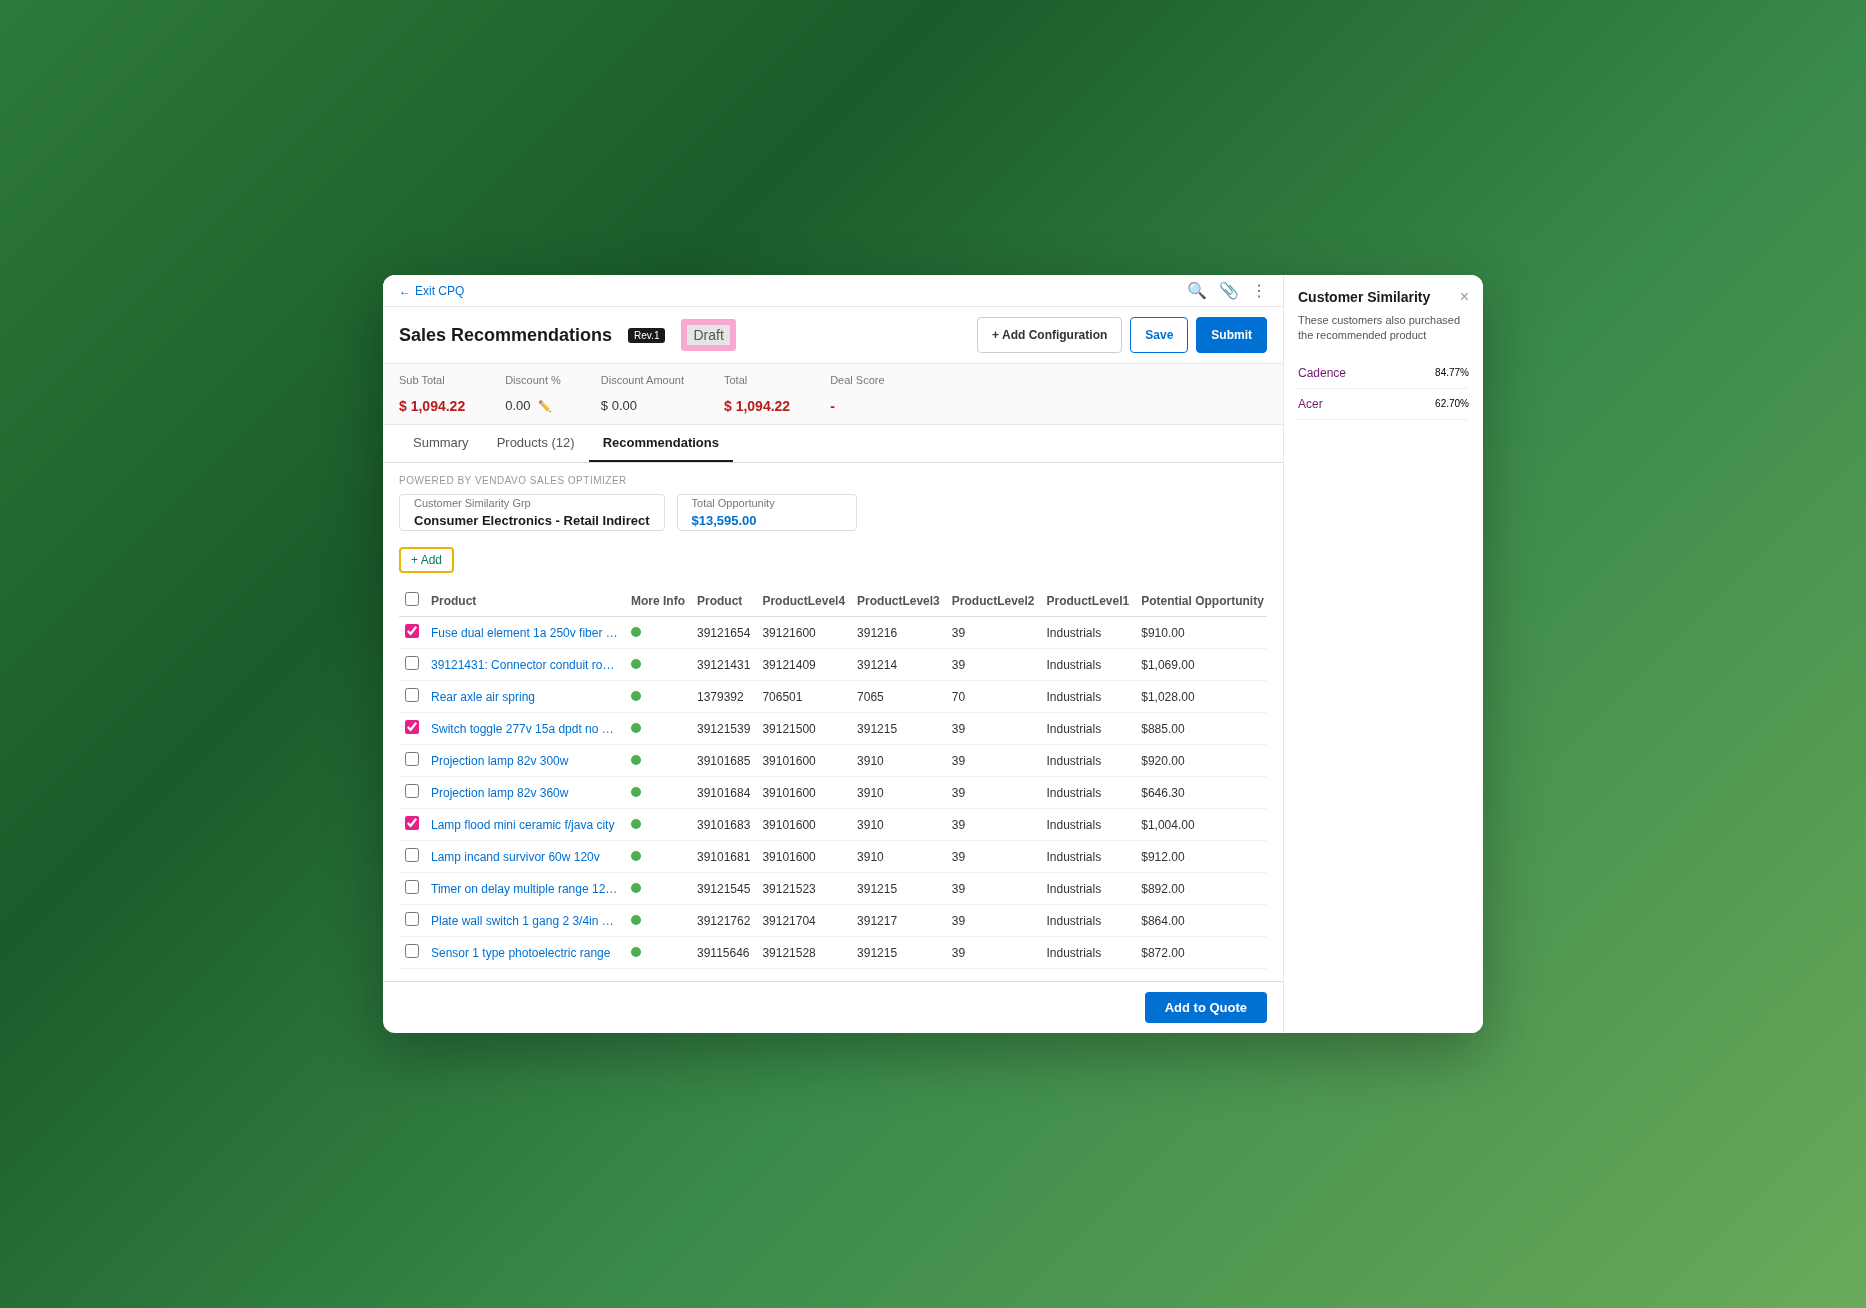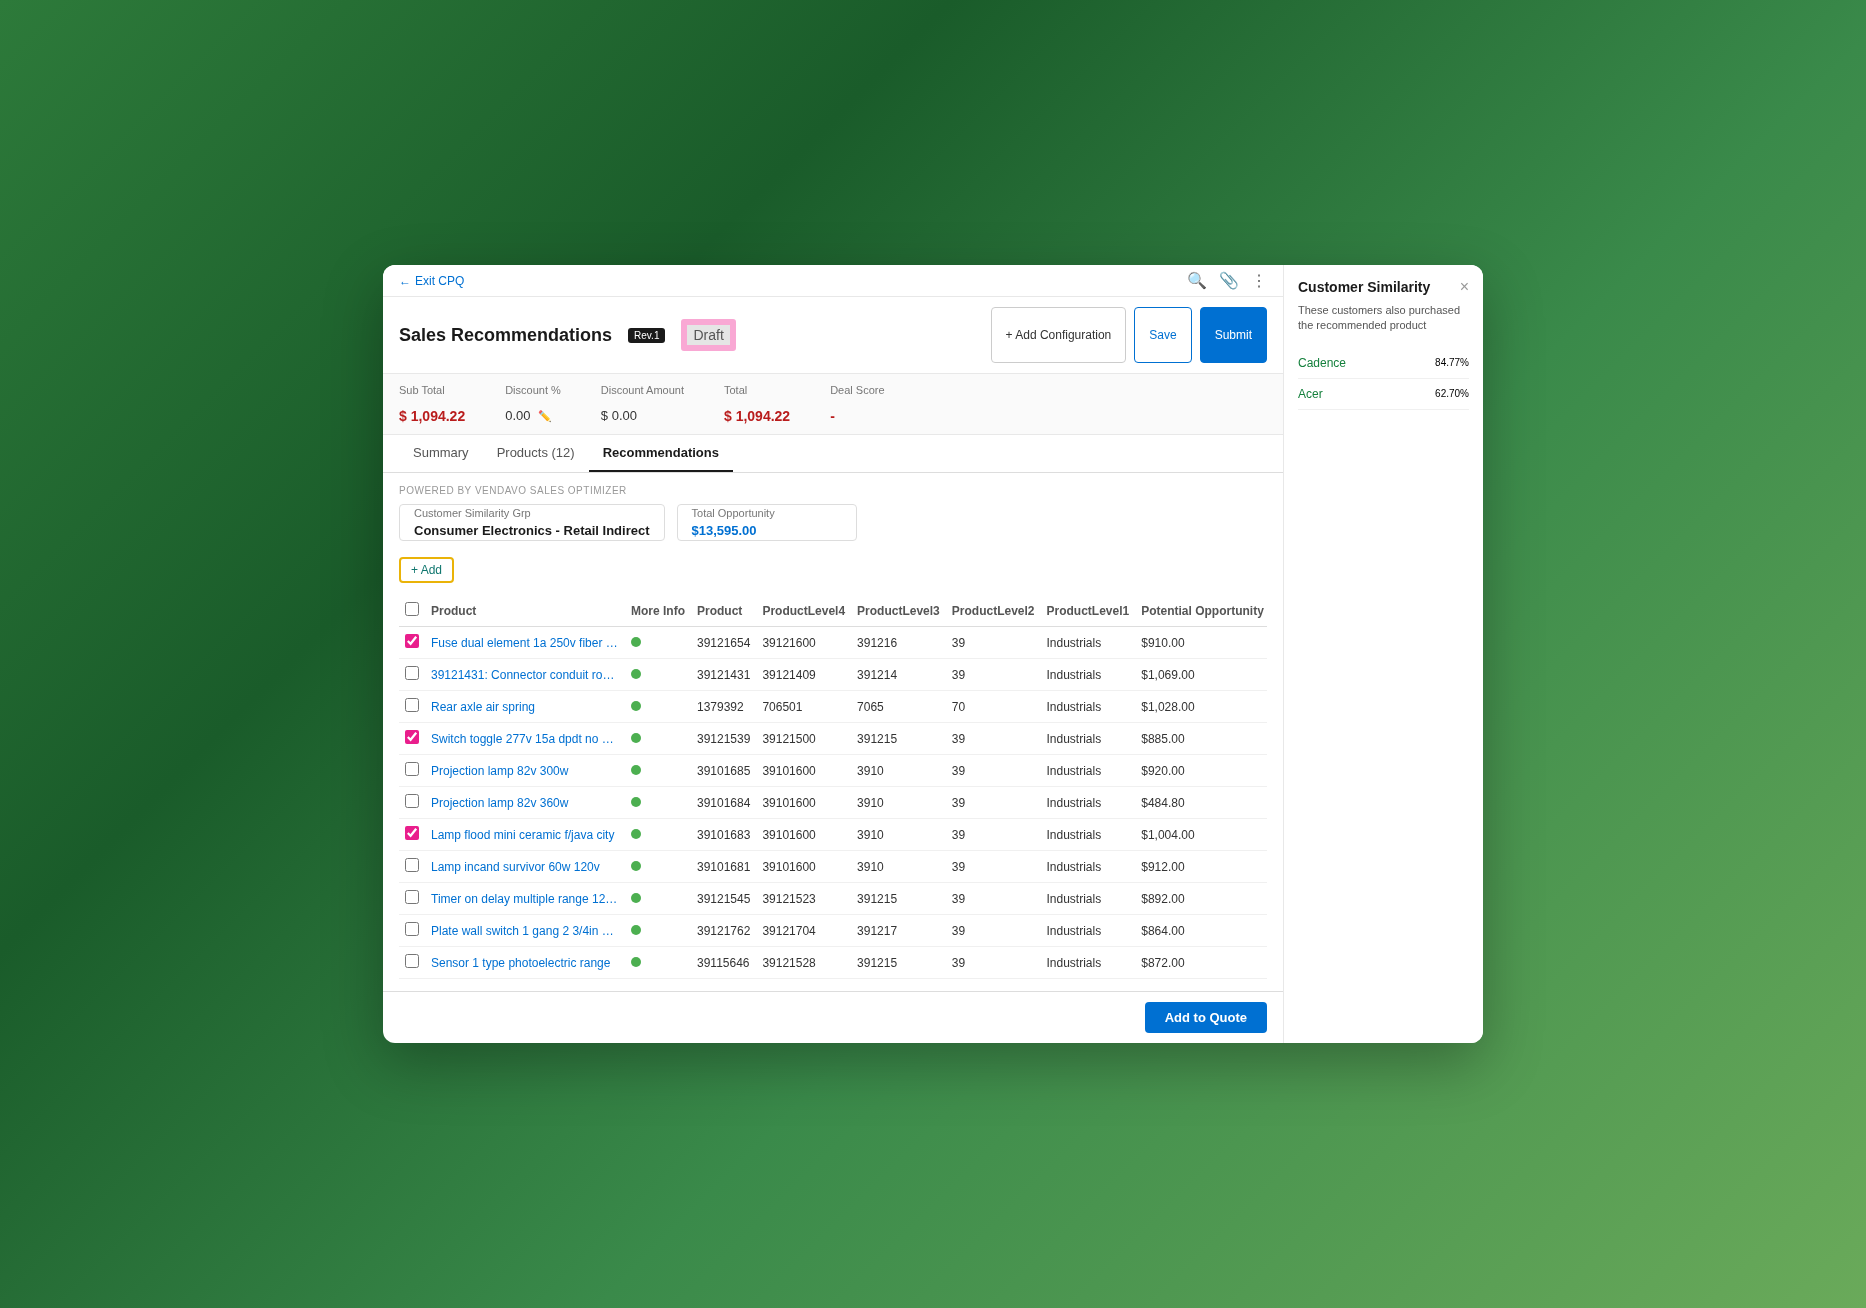--- a/index.html
+++ b/index.html
@@ -106,28 +106,28 @@
     .header-actions {
       display: flex;
       gap: 8px;
       align-items: center;
     }
 
     .btn {
       display: flex;
       align-items: center;
       gap: 4px;
-      padding: 20px 14px;
+      padding: 10px 14px;
       border-radius: 4px;
       font-size: 12px;
       cursor: pointer;
       border: 1px solid #ccc;
       background: #fff;
       color: #333;
-      font-weight: 400;
+      font-weight: 700;
     }
 
     .btn-primary {
       background: #0070d2;
       color: #fff;
       border-color: #0070d2;
     }
 
     .btn-secondary {
       background: #fff;
@@ -368,21 +368,21 @@
     .similarity-row {
       display: flex;
       align-items: center;
       justify-content: space-between;
       padding: 8px 0;
       border-bottom: 1px solid #f0f0f0;
     }
 
     .similarity-row .company {
       font-size: 12px;
-      color: #15803d;
+      color: #701a75;
       font-weight: 500;
     }
 
     .similarity-row .pct {
       font-size: 10px;
       color: #000000;
     }
 
     input[type="checkbox"] {
       width: 14px;
@@ -566,21 +566,21 @@
       <td class="checkbox-cell">
         <input type="checkbox" class="" style="">
       </td>
       <td class="product-name">Projection lamp 82v 360w</td>
       <td><span class="green-dot"></span></td>
       <td>39101684</td>
       <td>39101600</td>
       <td>3910</td>
       <td>39</td>
       <td>Industrials</td>
-      <td>$484.80</td>
+      <td>$646.30</td>
 
     </tr>
               <tr>
       <td class="checkbox-cell">
         <input type="checkbox" class="cb-pink" checked="" style="">
       </td>
       <td class="product-name">Lamp flood mini ceramic f/java city</td>
       <td><span class="green-dot"></span></td>
       <td>39101683</td>
       <td>39101600</td>

